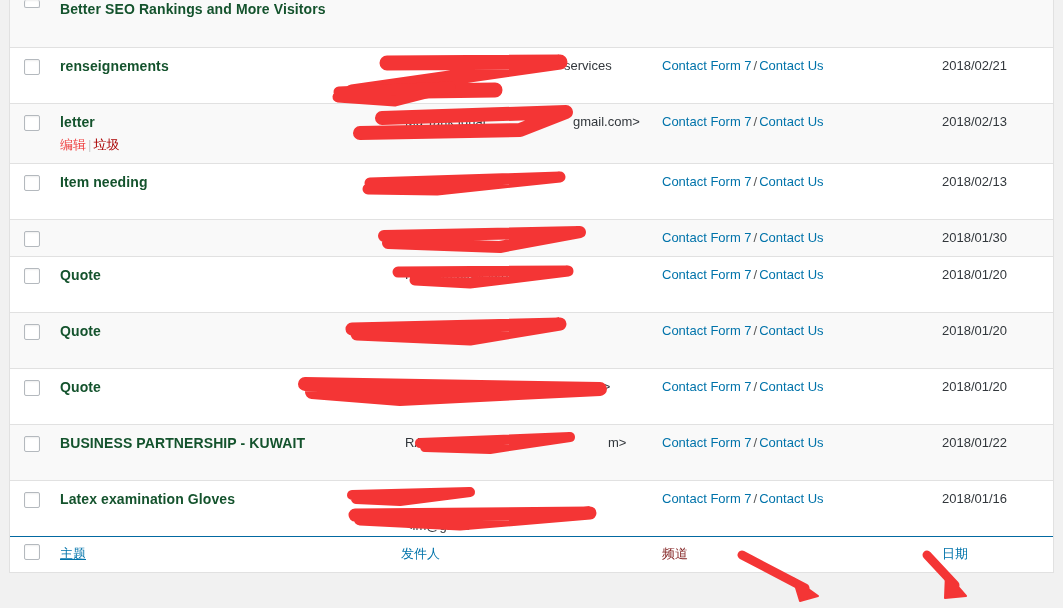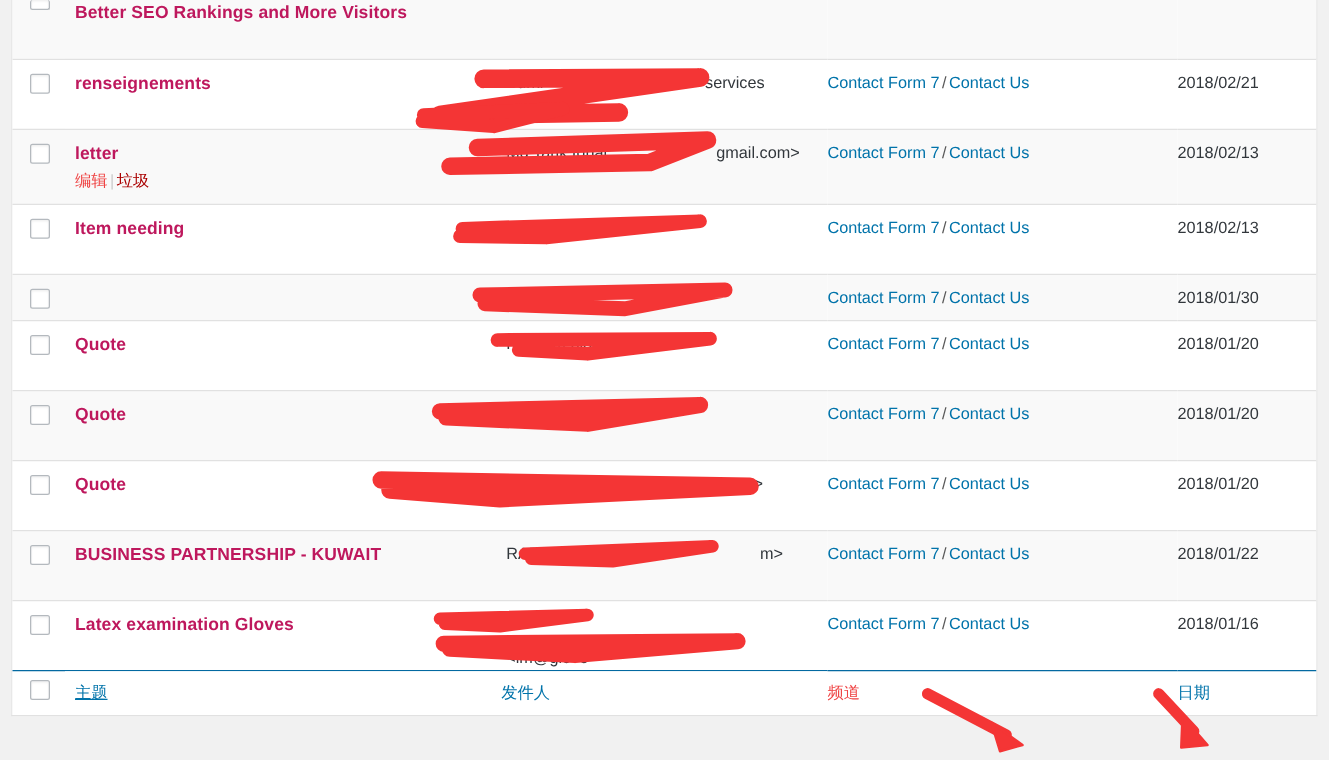--- a/index.html
+++ b/index.html
@@ -60,21 +60,21 @@
     background: #fff;
     border-radius: 2px;
     display: block;
     box-sizing: border-box;
     box-shadow: inset 0 1px 2px rgba(0,0,0,.07);
   }
 
   .row-title {
     font-size: 14px;
     font-weight: bold;
-    color: #be185d;
+    color: #14532d;
     padding-left: 8px;
     display: inline-block;
     letter-spacing: .1px;
   }
   .row-actions {
     padding-left: 8px;
     margin-top: 4px;
     font-size: 13px;
     color: #666;
     visibility: visible;
@@ -104,21 +104,21 @@
     border-top: 1px solid #0369a1;
     background: #fff;
   }
   .col-link {
     color: #0073aa;
     font-size: 13px;
     text-decoration: underline;
     font-weight: normal;
   }
   .col-link.plain { text-decoration: none; }
-  .col-dark { color: #ef4444; font-size: 13px; text-decoration: none; }
+  .col-dark { color: #7f1d1d; font-size: 13px; text-decoration: none; }
 
   
   .tablenav {
     position: absolute;
     left: 9px;
     width: 1045px;
     height: 30px;
     box-sizing: border-box;
     background: #f1f1f1;
   }

